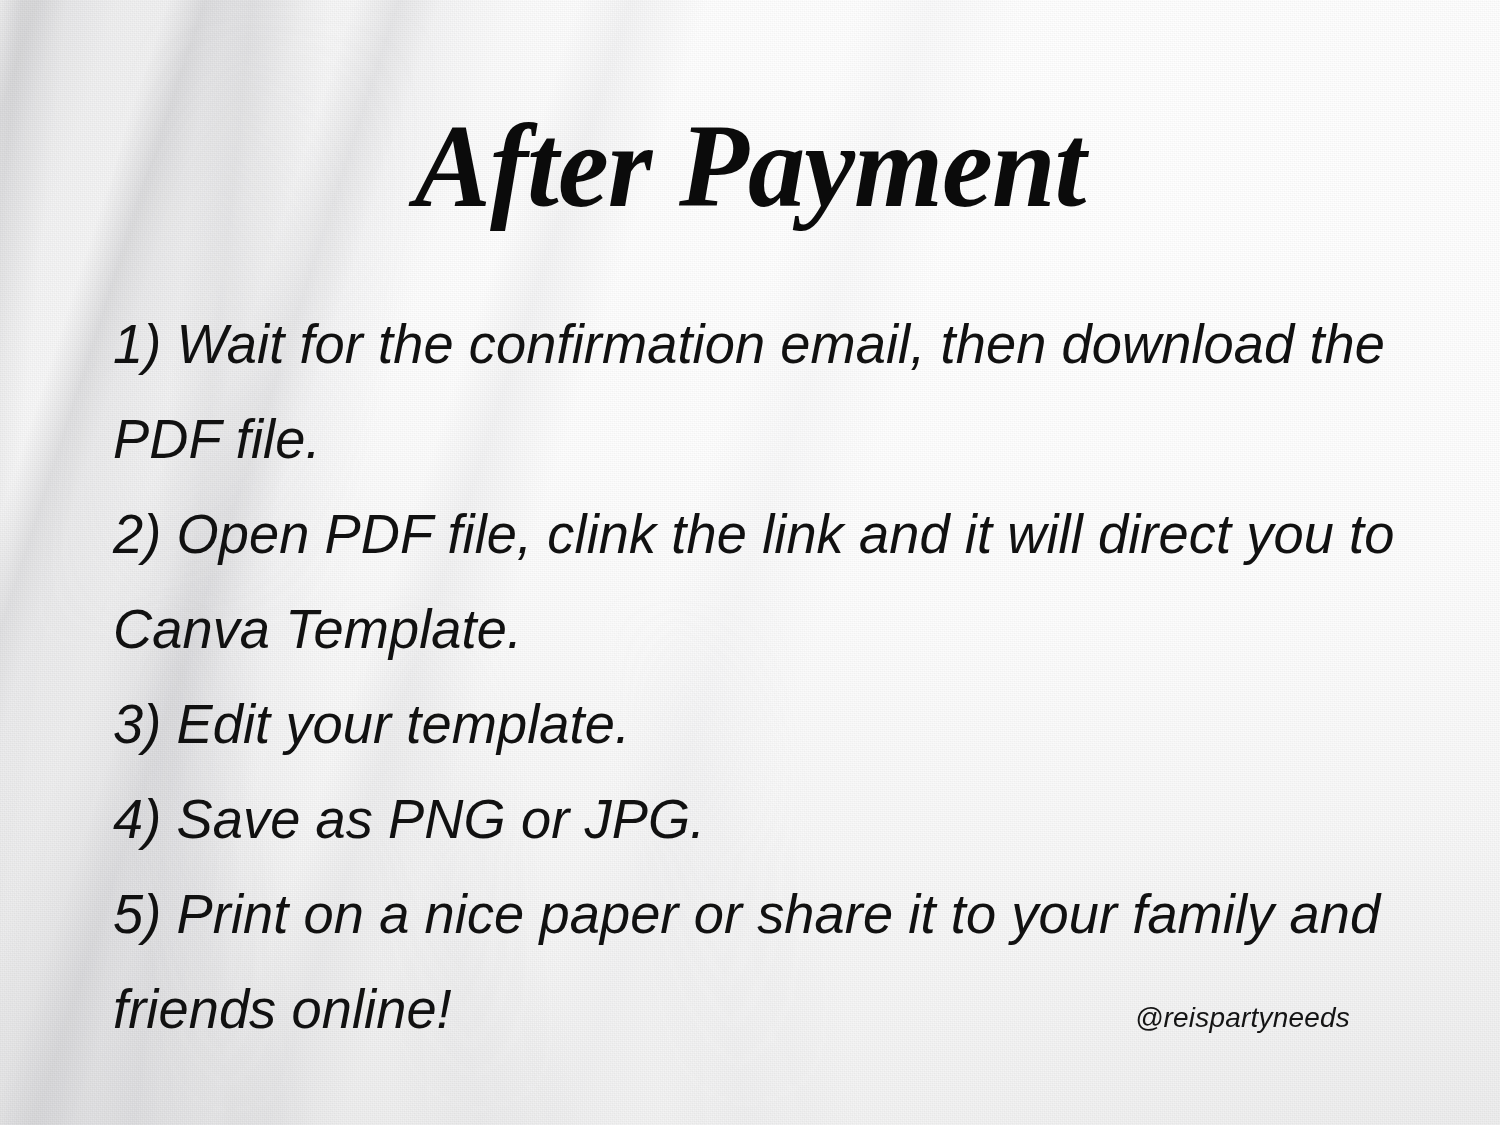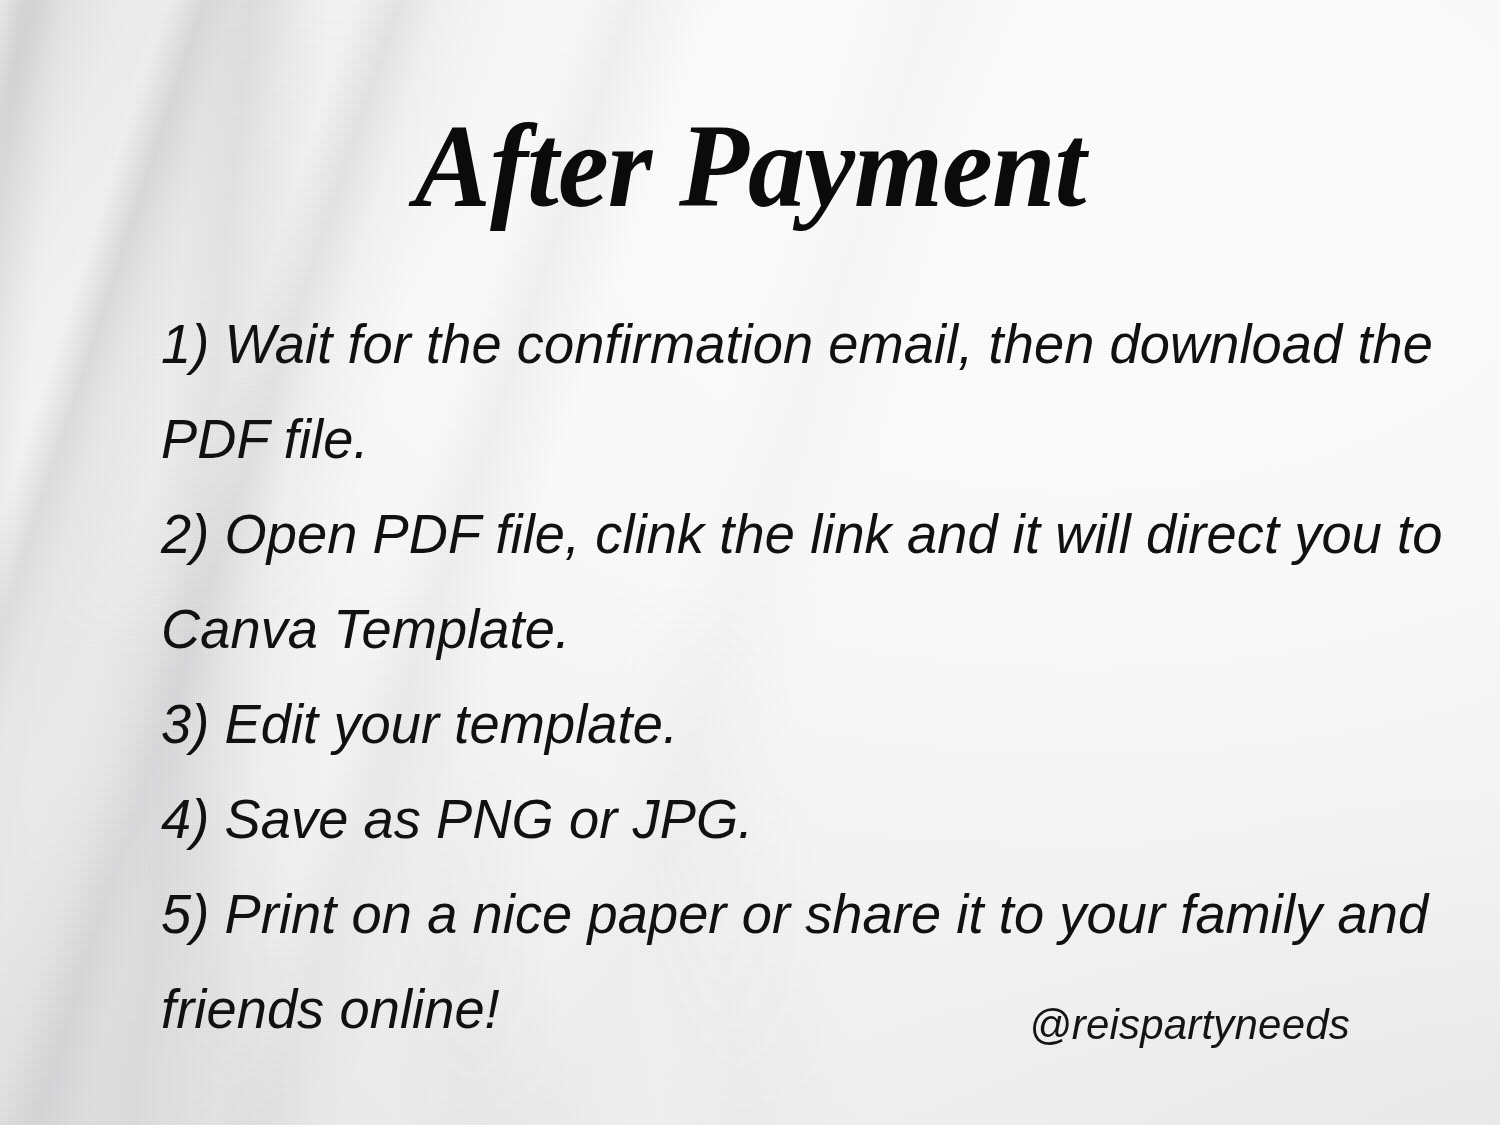--- a/index.html
+++ b/index.html
@@ -143,21 +143,20 @@
     transform: scaleX(0.97);
     transform-origin: 50% 50%;
     white-space: nowrap;
   }
 
   .steps {
     position: absolute;
     left: 113px;
     top: 297px;
     width: 1330px;
-    margin-left: 48px;
   }
 
   .step-line {
     font-family: "Liberation Sans", sans-serif;
     font-style: italic;
     font-weight: 400;
     font-size: 55px;
     line-height: 95px;
     color: #111111;
     letter-spacing: 0.1px;
@@ -166,21 +165,21 @@
     transform-origin: 0 50%;
   }
 
   .handle {
     position: absolute;
     right: 150px;
     top: 1004px;
     font-family: "Liberation Sans", sans-serif;
     font-style: italic;
     font-weight: 400;
-    font-size: 42px;
+    font-size: 28px;
     line-height: 1.0;
     color: #141414;
     letter-spacing: 0.2px;
     white-space: nowrap;
   }
 </style>
 </head>
 <body>
 
 <div id="canvas">

